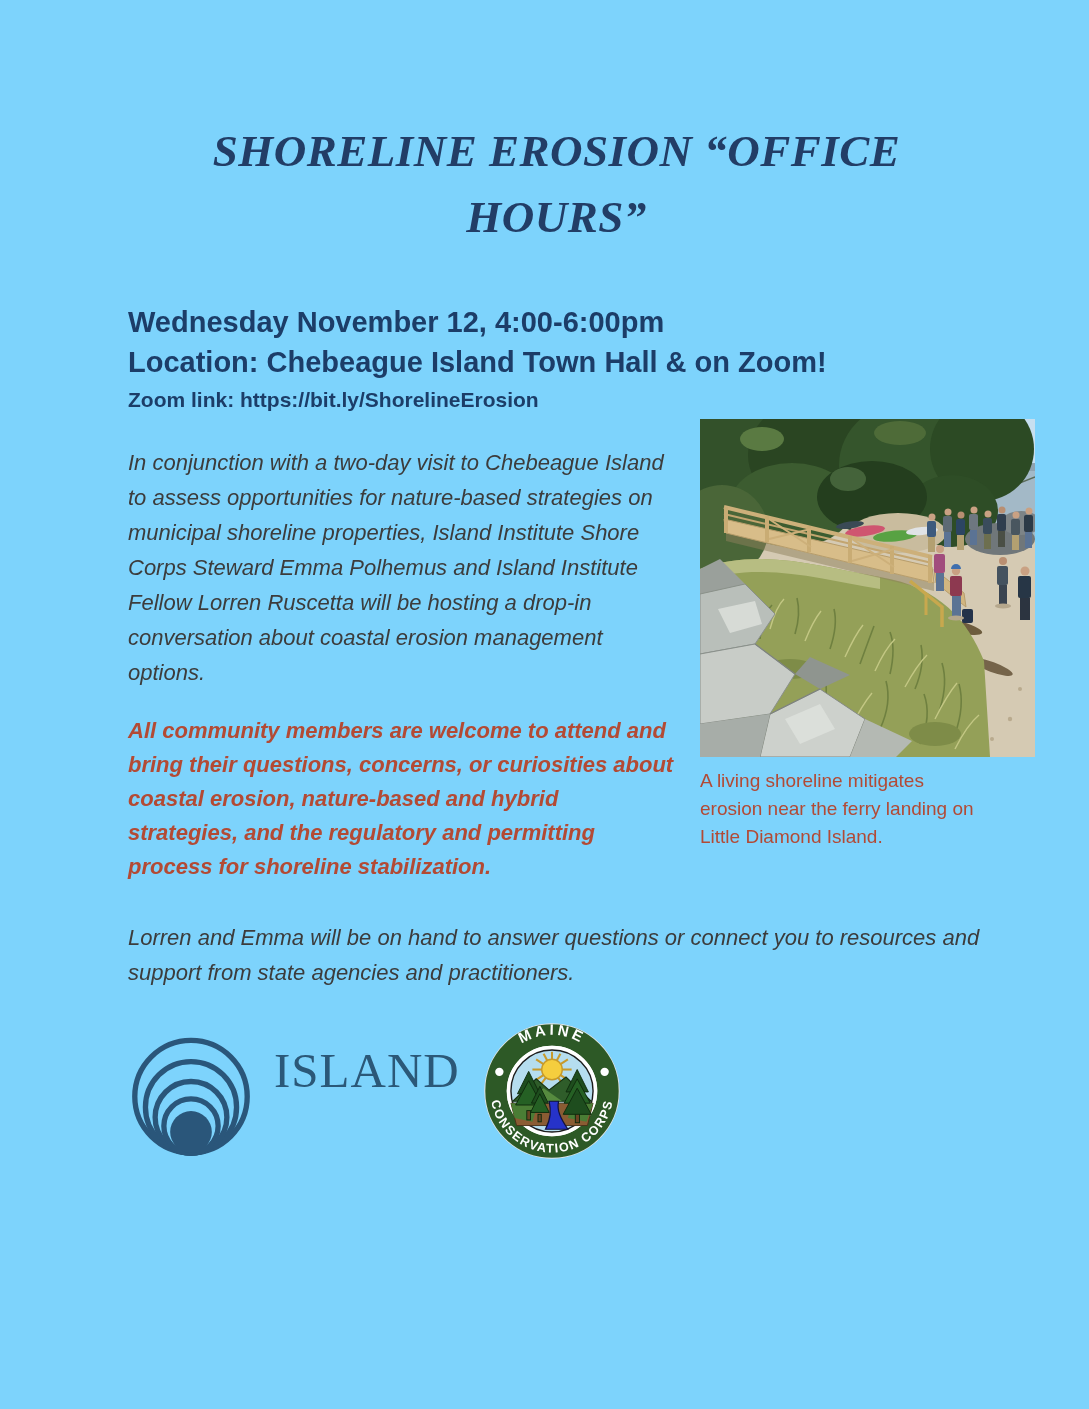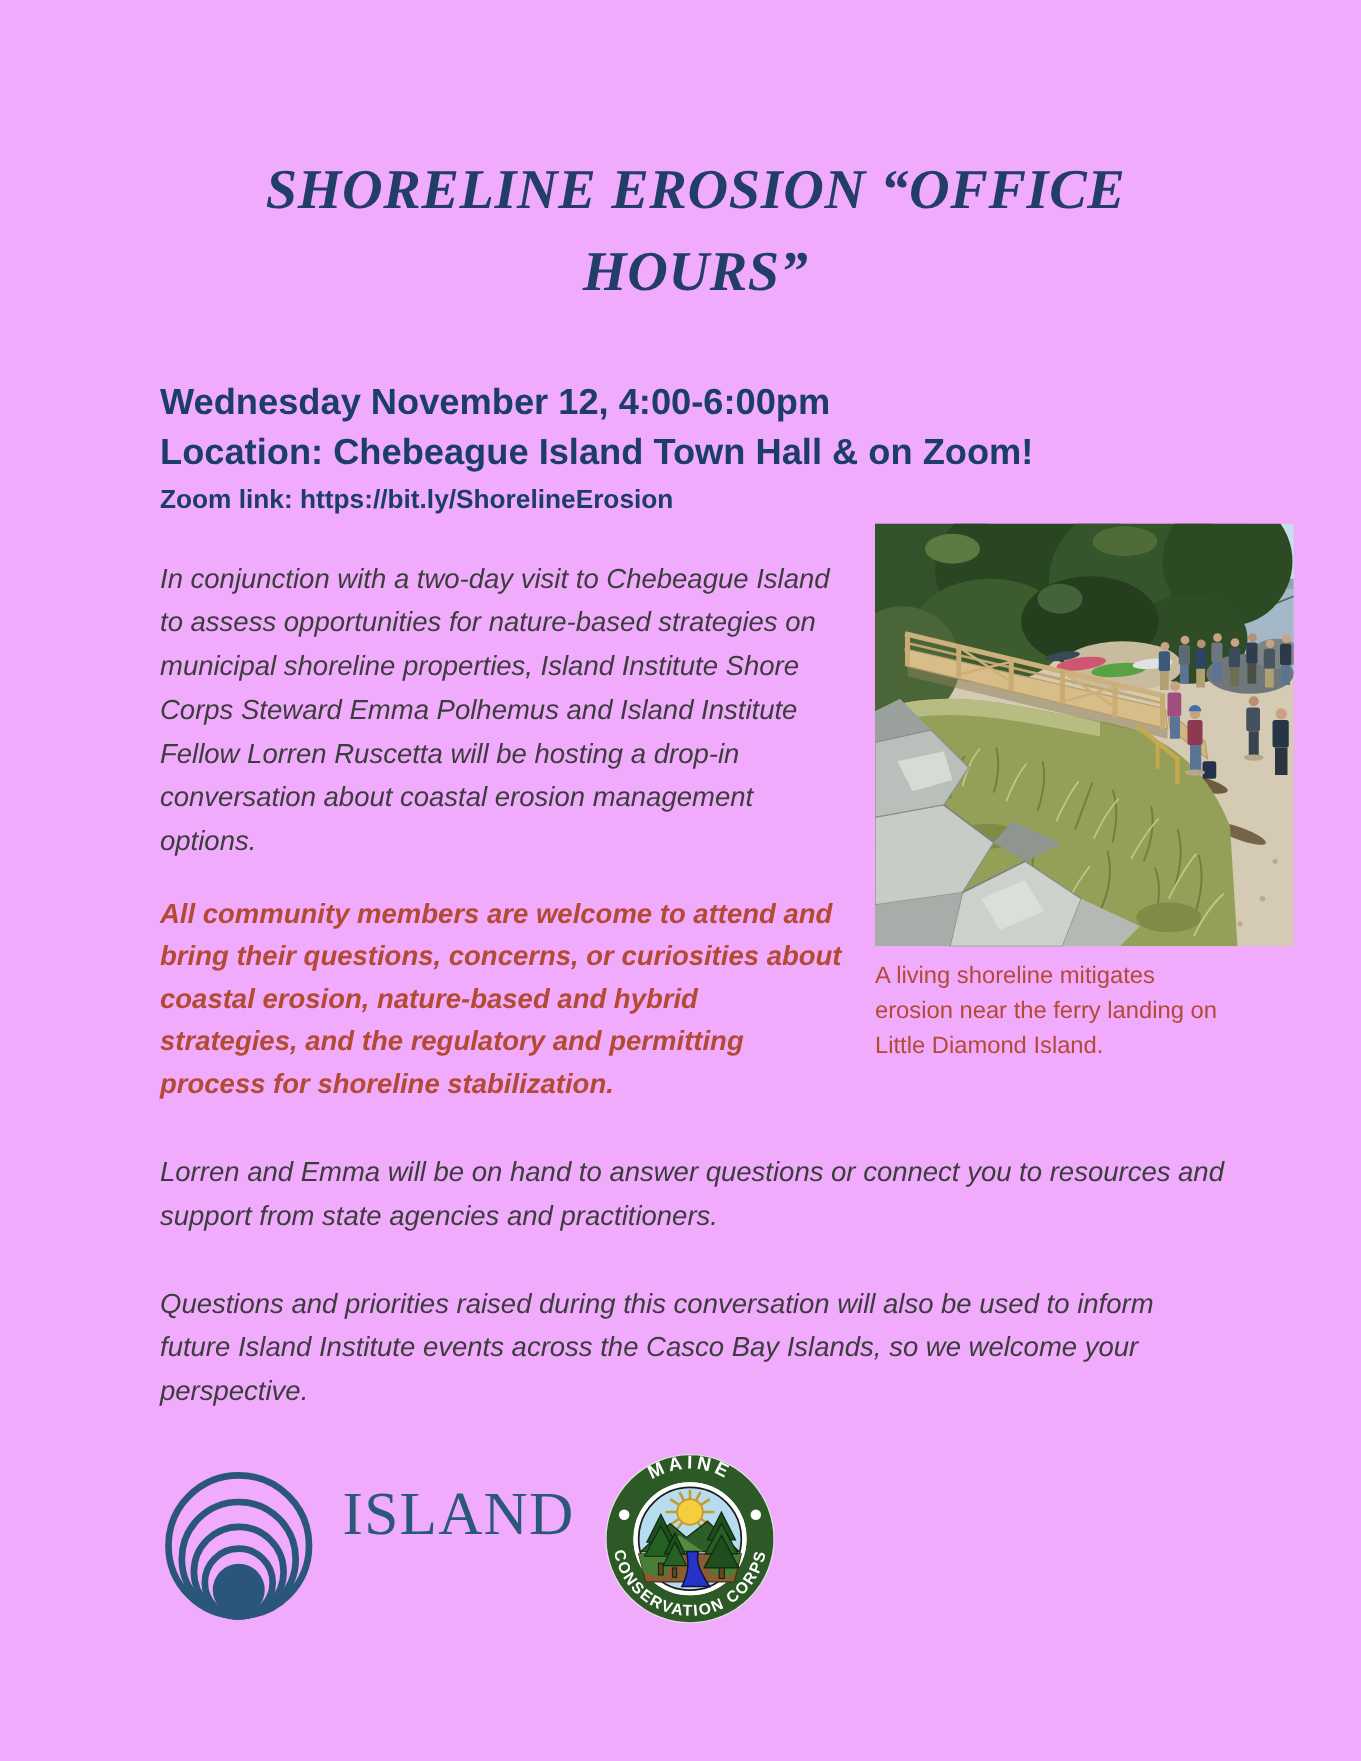--- a/index.html
+++ b/index.html
@@ -1,19 +1,19 @@
 <!DOCTYPE html>
 <html><head>
 <meta charset="utf-8">
 <style>
   html,body{margin:0;padding:0;background:#ffffff;}
   .page{
     position:relative;
     width:1089px;height:1409px;
-    background:#f0abfc;
+    background:#7dd3fc;
     overflow:hidden;
     font-family:"Liberation Sans", sans-serif;
     box-sizing:border-box;
     padding:118px 104px 0 128px;
   }
   .title{
     margin:0;
     text-align:center;
     font-family:"Liberation Serif", serif;
     font-style:italic;
@@ -265,21 +265,20 @@
           <ellipse cx="256" cy="199" rx="8" ry="2.5" fill="#b5a78c"></ellipse>
           <ellipse cx="303" cy="187" rx="8" ry="2.5" fill="#b5a78c"></ellipse>
         </g>
       </svg>
       <figcaption class="photo-caption">A living shoreline mitigates erosion near the ferry landing on Little Diamond Island.</figcaption>
     </figure>
 
     <p class="intro">In conjunction with a two-day visit to Chebeague Island to assess opportunities for nature-based strategies on municipal shoreline properties, Island Institute Shore Corps Steward Emma Polhemus and Island Institute Fellow Lorren Ruscetta will be hosting a drop-in conversation about coastal erosion management options.</p>
     <p class="highlight">All community members are welcome to attend and bring their questions, concerns, or curiosities about coastal erosion, nature-based and hybrid strategies, and the regulatory and permitting process for shoreline stabilization.</p>
     <p class="para3">Lorren and Emma will be on hand to answer questions or connect you to resources and support from state agencies and practitioners.</p>
-    <p class="para4">Questions and priorities raised during this conversation will also be used to inform future Island Institute events across the Casco Bay Islands, so we welcome your perspective.</p>
   </div>
 
   <div class="logos">
 
     <div class="ii-logo">
       <svg width="126" height="124" viewBox="0 0 130 125">
         <g fill="none" stroke="#2a567a" stroke-width="5.5">
           <circle cx="65" cy="62" r="58"></circle>
           <circle cx="65" cy="73" r="47"></circle>
           <circle cx="65" cy="83.5" r="37"></circle>

